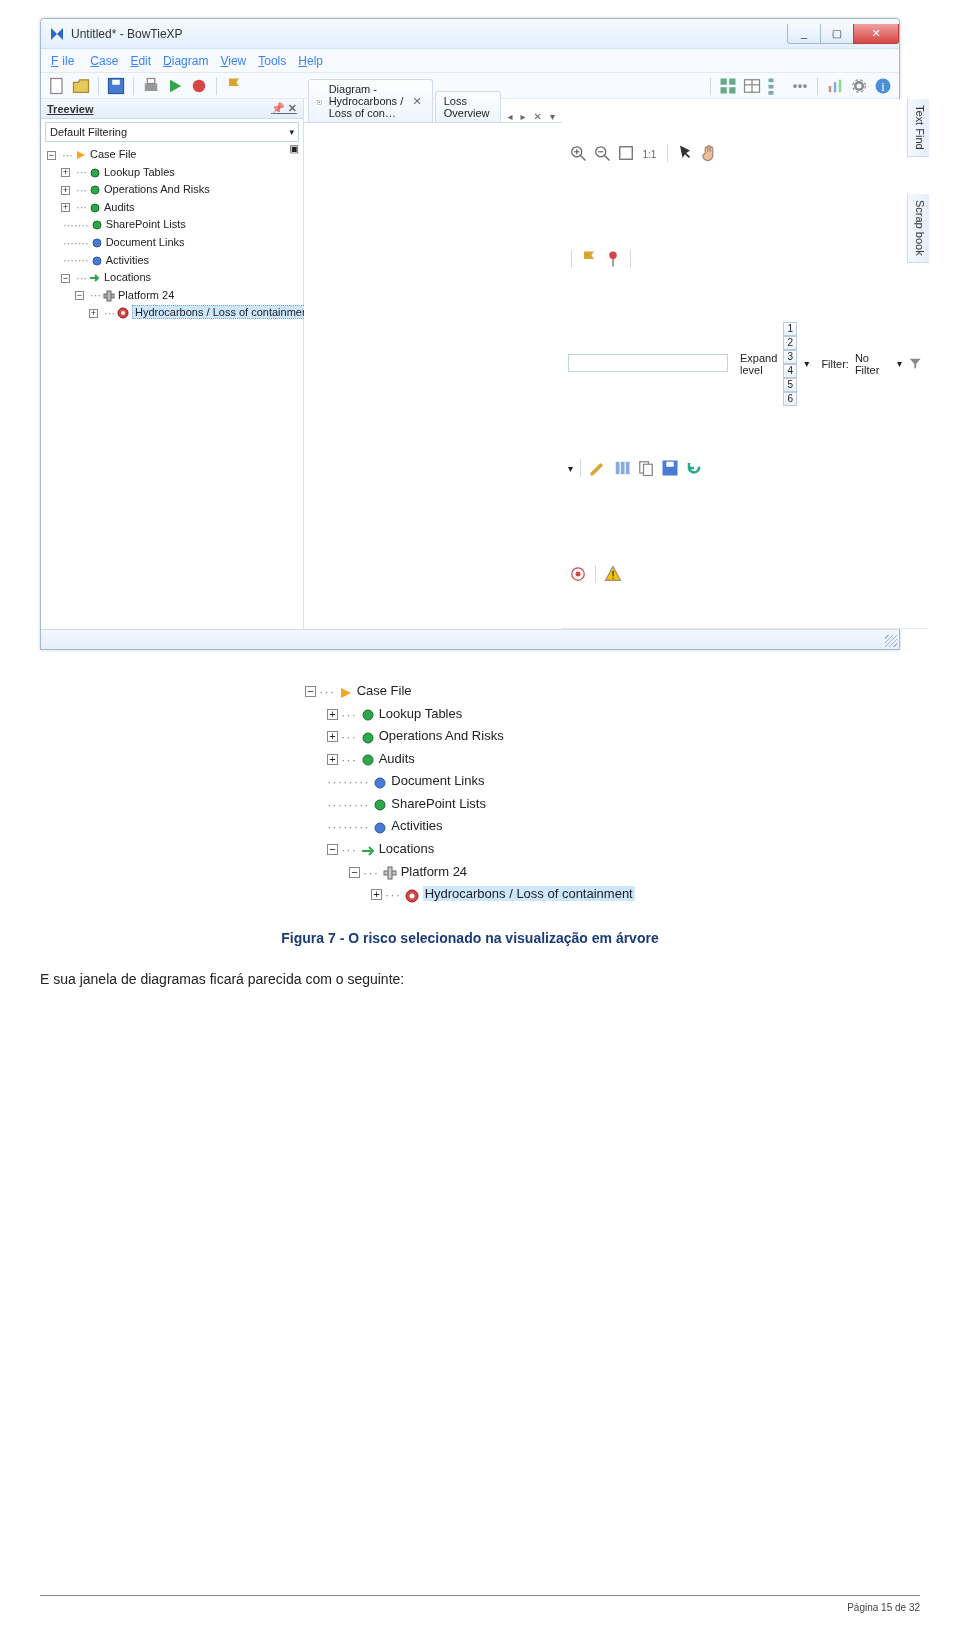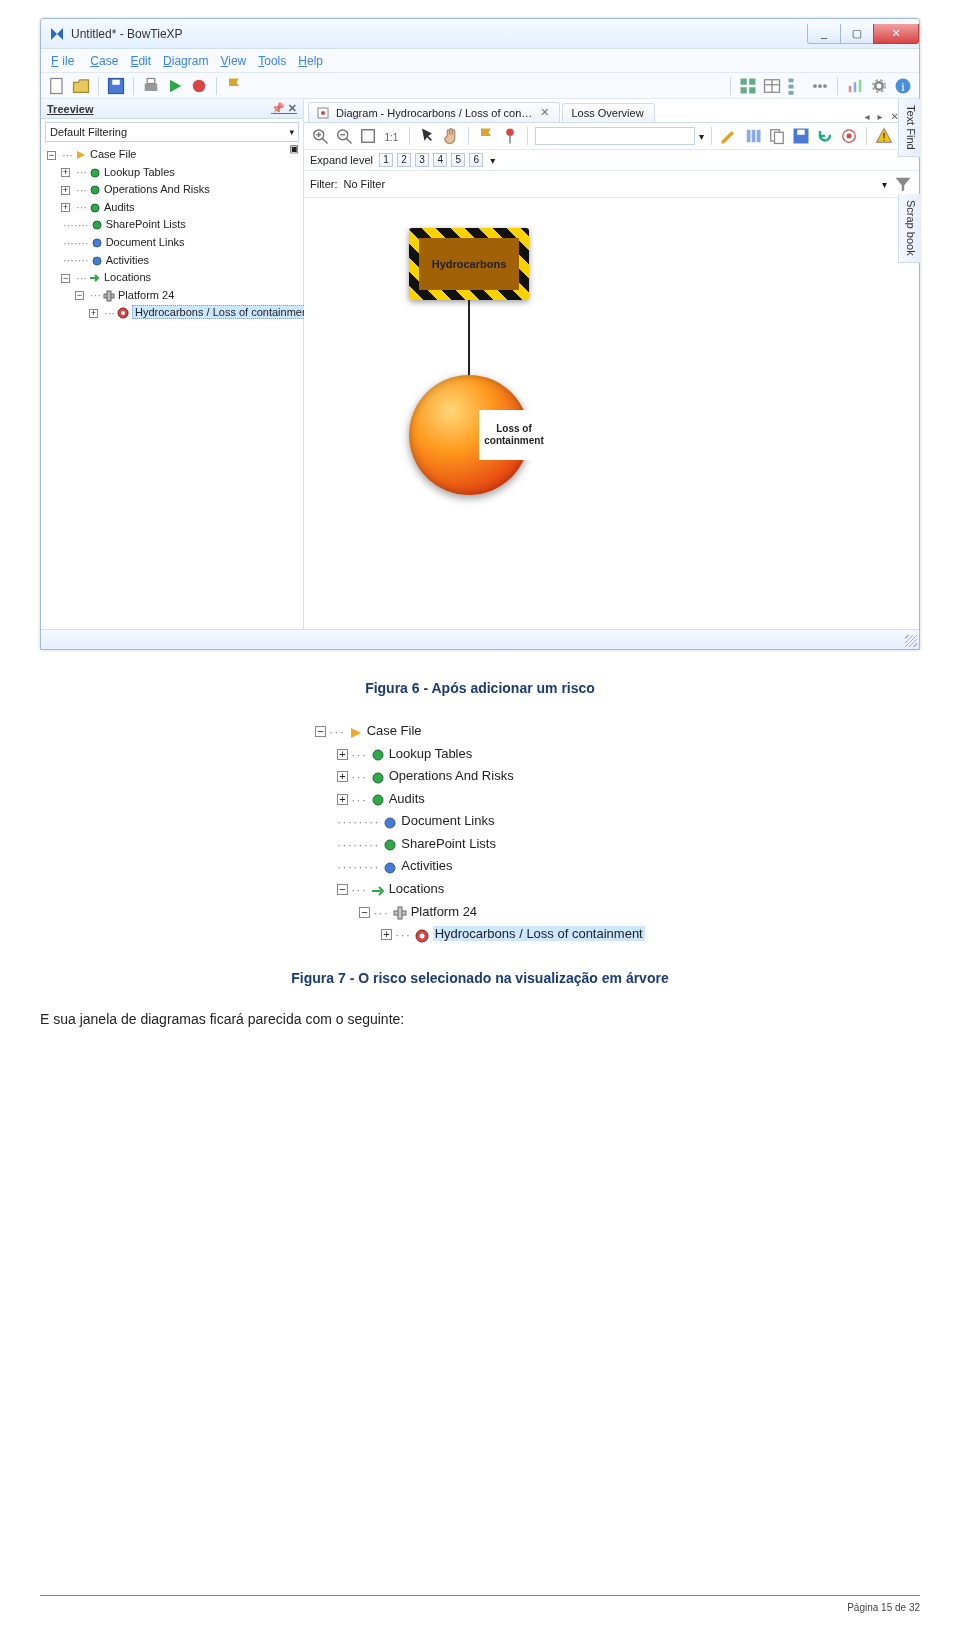--- a/index.html
+++ b/index.html
@@ -1,17 +1,17 @@
 <!DOCTYPE html>
 <html><head>
 <meta charset="utf-8">
 <style>
   * { box-sizing: border-box; }
   body { margin: 0; background: #fff; font-family: Verdana, Geneva, sans-serif; font-size: 14px; color: #222; }
-  .page { width: 960px; margin: 0 auto; padding: 18px 40px 30px 40px; min-height: 1641px; position: relative; }
+  .page { width: 960px; margin: 0 auto; padding: 18px 60px 30px 40px; min-height: 1641px; position: relative; }
 
   
   .appwin { border: 1px solid #9fb9d8; border-radius: 4px 4px 0 0; background: #f7fbff; width: 100%; margin-bottom: 30px; box-shadow: 0 0 3px rgba(0,0,0,0.2); position: relative; }
   .titlebar { height: 30px; background: linear-gradient(#f5faff,#e4efff); border-bottom: 1px solid #cfe0f3; display: flex; align-items: center; font-size: 12px; color: #333; border-radius: 4px 4px 0 0; }
   .titlebar .icon16 { width: 16px; height: 16px; margin: 0 6px 0 8px; }
   .titlebar .title { flex: 1; }
   .winbtns { display: flex; align-items: center; gap: 0; height: 100%; }
   .winbtn { width: 34px; height: 20px; border: 1px solid #9fb9d8; border-top: none; display: flex; align-items: center; justify-content: center; font-size: 11px; background: linear-gradient(#f7fbff,#e0ecfb); color: #333; margin-left: -1px; }
   .winbtn.min { border-bottom-left-radius: 3px; }
   .winbtn.close { background: linear-gradient(#f0a0a0,#d84545); color: #fff; border-color: #b24444; border-bottom-right-radius: 3px; width: 46px; }
@@ -38,21 +38,21 @@
   .tree li { white-space: nowrap; position: relative; }
   .tbox { display: inline-block; width: 9px; height: 9px; border: 1px solid #888; font-size: 9px; line-height: 7px; text-align: center; margin-right: 4px; vertical-align: middle; background: #fff; }
   .dots { color: #888; margin: 0 2px; vertical-align: middle; }
   .nic { display: inline-block; width: 12px; height: 12px; vertical-align: middle; margin-right: 3px; }
   .sel { background: #cde7ff; border: 1px dotted #7aa2d6; padding: 0 2px; }
 
   .rightside { flex: 1; position: relative; background: #fff; display: flex; }
 
   .sidetab { position: absolute; right: -1px; top: 0; width: 22px; writing-mode: vertical-rl; text-orientation: mixed; font-size: 11px; background: linear-gradient(90deg,#f4f8ff,#e5eefb); border-left: 1px solid #cfdcee; border-bottom: 1px solid #cfdcee; padding: 6px 3px; color: #333; }
 
-  .diagramArea { flex: 1; display: flex; flex-direction: column; }
+  .diagramArea { flex: 1; display: flex; flex-direction: row; }
   .tabstrip { height: 24px; display: flex; align-items: flex-end; padding: 0 4px; border-bottom: 1px solid #cfdcee; gap: 2px; }
   .tab { border: 1px solid #cfdcee; border-bottom: none; background: linear-gradient(#fdfefe,#eef4fd); font-size: 11px; padding: 3px 10px 3px 8px; border-radius: 3px 3px 0 0; display: flex; align-items: center; gap: 4px; }
   .tab .tclose { font-size: 11px; opacity: .65; margin-left: 4px; }
   .tabstrip .spacer { flex: 1; }
   .tabstrip .nav { font-size: 10px; color: #666; padding: 0 3px; }
 
   .diagramTB { display: flex; align-items: center; gap: 4px; padding: 3px 6px; border-bottom: 1px solid #e0e9f5; flex-wrap: wrap; }
   .dropfield { height: 18px; min-width: 160px; border: 1px solid #c4d2e6; background: #fff; }
 
   .rowline { display: flex; align-items: center; gap: 6px; padding: 3px 6px; border-bottom: 1px solid #e0e9f5; font-size: 11px; }
@@ -434,21 +434,20 @@
         <div class="sidetab" style="top:0">Text Find</div>
         <div class="sidetab" style="top:95px">Scrap book</div>
       </div>
 
     </div>
 
     <div class="statusbar"></div>
     <div class="resizegrip"></div>
   </div>
 
-  <div class="caption">Figura 6 - Após adicionar um risco</div>
 
 
 
   <div class="treefig">
     <ul>
       <li><span class="tbox2">−</span><span class="dots2">···</span> <span class="nic2"><svg viewBox="0 0 14 14">
               <path fill="#f5a623" d="M2 2l10 5-10 5z"></path>
             </svg></span><span>Case File</span>
         <ul>
           <li><span class="tbox2">+</span><span class="dots2">···</span> <span class="nic2"><svg viewBox="0 0 14 14">

